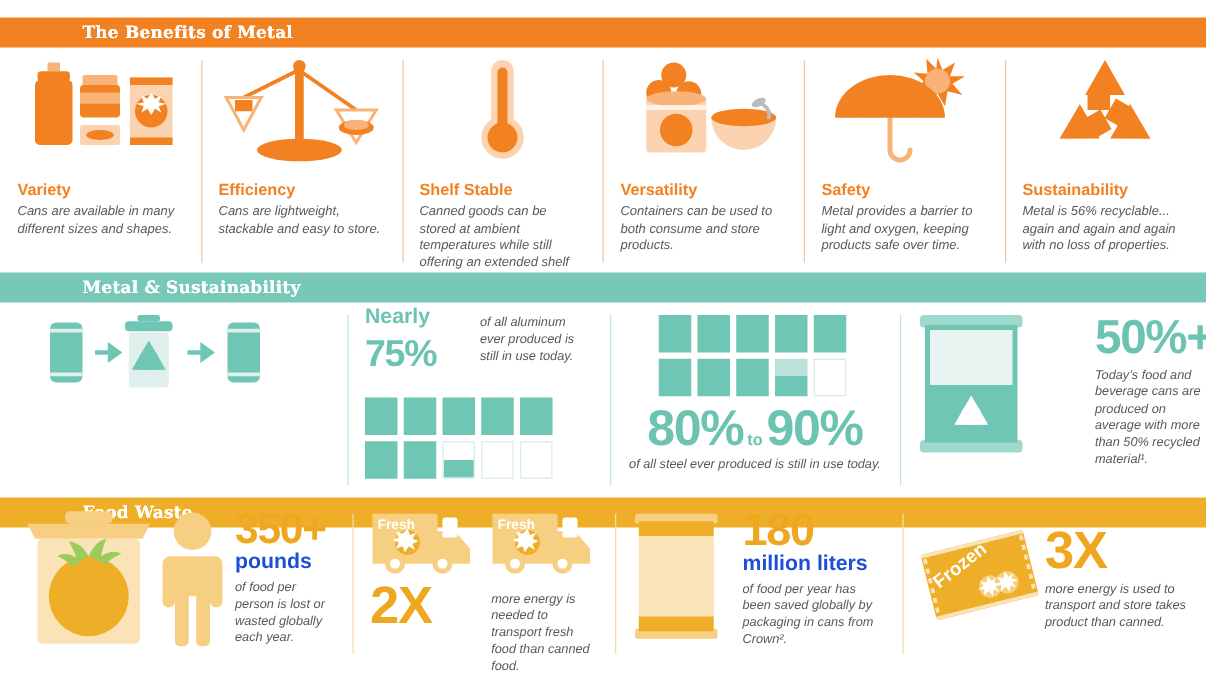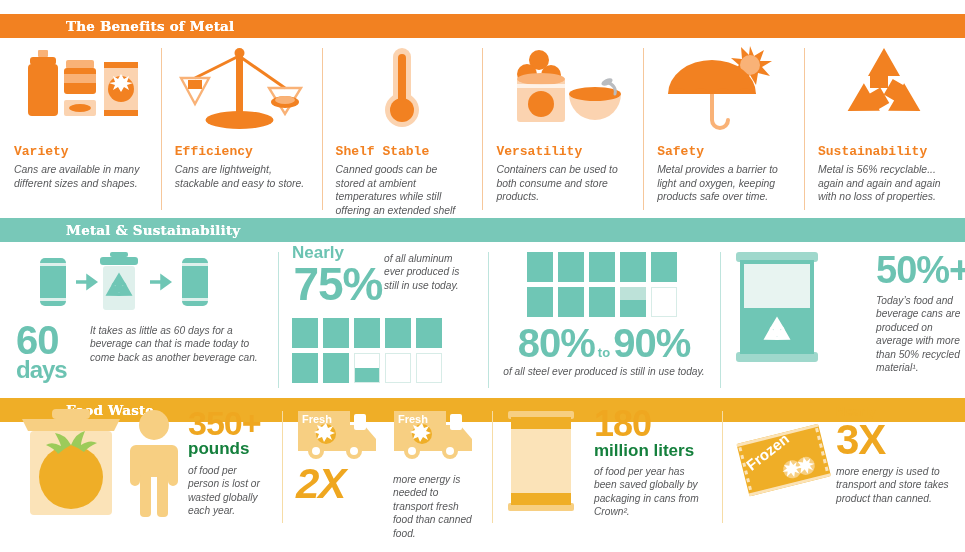--- a/index.html
+++ b/index.html
@@ -41,21 +41,21 @@
     position:absolute;top:8px;left:0;width:1px;bottom:8px;
   }
   .divider.orange{background:#F6C79B;}
   .divider.teal{background:#BEE4DD;}
   .divider.yellow{background:#F6DCA6;}
 
   
   .s1cell{width:160.8px;padding:0 14px;}
   .s1art{height:96px;display:flex;align-items:flex-end;justify-content:center;padding-bottom:4px;}
   .s1head{
-    color:#F28121;font-family:Liberation Mono, monospace;font-weight:bold;
+    color:#F28121;font-family:Liberation Sans, sans-serif;font-weight:bold;
     font-size:13px;margin:4px 0 4px 0;
   }
   .s1body{
     color:#58595B;font-size:10.4px;line-height:13.6px;
     font-style:italic;font-family:"Liberation Sans",sans-serif;
   }
 
   
   .body-txt{color:#58595B;font-size:10.2px;line-height:13.4px;font-style:italic;}
   .teal-txt{color:#6CC3B2;}
@@ -70,21 +70,21 @@
   .sq{width:26px;height:30px;box-sizing:border-box;background:#6FC6B5;}
   .sq.empty{background:#fff;border:1px solid #D7ECE7;}
   .sq.half{background:linear-gradient(to bottom,#ffffff 0%,#ffffff 50%,#6FC6B5 50%,#6FC6B5 100%);border:1px solid #D7ECE7;}
   .sq.light{background:linear-gradient(to bottom,#BDE2D9 0%,#BDE2D9 45%,#6FC6B5 45%,#6FC6B5 100%);}
 
   
   .big-yellow{
     color:#EFA720;font-weight:bold;font-size:40px;line-height:38px;
     letter-spacing:-1px;
   }
-  .med-yellow{color:#15803d;font-weight:bold;font-size:18px;line-height:19px;}
+  .med-yellow{color:#1d4ed8;font-weight:bold;font-size:18px;line-height:19px;}
   .sm-yellow{color:#EFAE27;font-weight:bold;font-size:13px;line-height:14px;}
 
   svg{display:block;overflow:visible;}
 </style>
 </head>
 <body>
 
 <div class="page">
 
   <div class="band orange">
@@ -242,35 +242,28 @@
             <path d="M0 -52 L26 -8 L8 -8 L8 14 L-8 14 L-8 -8 L-26 -8 Z" transform="rotate(240)"></path>
           </g>
 
           <path d="M116 32 h16 M128 27 l7 5 l-7 5 z" stroke="#6FC6B5" stroke-width="3.5" fill="#6FC6B5"></path>
 
           <rect x="148" y="8" width="26" height="48" rx="5" fill="#6FC6B5"></rect>
           <rect x="148" y="13" width="26" height="3" fill="#DFF0EC"></rect>
           <rect x="148" y="48" width="26" height="3" fill="#DFF0EC"></rect>
         </svg>
       </div>
-      <div style="display:flex;align-items:flex-start;margin-top:6px;">
-        <div style="width:74px;flex:none;">
-          <div class="big-teal" style="font-size:40px;line-height:36px;">60</div>
-          <div class="big-teal" style="font-size:24px;line-height:24px;">days</div>
-        </div>
-        <div class="body-txt" style="flex:1;padding-top:2px;">It takes as little as 60 days for a beverage can that is made today to come back as another beverage can.</div>
-      </div>
     </div>
 
     <div class="cell" style="width:210px;padding:0 14px;">
       <div class="divider teal"></div>
       <div style="display:flex;align-items:flex-start;">
         <div style="width:92px;flex:none;">
           <div class="med-teal">Nearly</div>
-          <div class="big-teal" style="font-size:46px;line-height:44px;text-align:center;">75%</div>
+          <div class="big-teal" style="font-size:30px;line-height:44px;">75%</div>
         </div>
         <div class="body-txt" style="flex:1;padding-top:8px;">of all aluminum ever produced is still in use today.</div>
       </div>
       <div class="sqgrid" style="margin-top:12px;">
         <div class="sq"></div>
         <div class="sq"></div>
         <div class="sq"></div>
         <div class="sq"></div>
         <div class="sq"></div>
         <div class="sq"></div>
@@ -377,21 +370,21 @@
           <circle cx="20" cy="44" r="8" fill="#F7CF82"></circle>
             <circle cx="20" cy="44" r="4" fill="#ffffff"></circle>
           <circle cx="58" cy="44" r="8" fill="#F7CF82"></circle>
             <circle cx="58" cy="44" r="4" fill="#ffffff"></circle>
           <circle cx="30" cy="27" r="10" fill="#EFAE27"></circle>
           <path d="M30 16 l2 5 l5 -2 l-3 5 l5 2 l-5 2 l2 5 l-5 -3 l-3 5 l-2 -5 l-5 2 l2 -5 l-5 -2 l5 -2 l-2 -5 l5 2 z" fill="#ffffff"></path>
           <text x="6" y="16" font-family="Liberation Sans, sans-serif" font-size="11" font-weight="bold" fill="#ffffff">Fresh</text>
         </svg>
       </div>
       <div style="display:flex;align-items:flex-start;margin-top:4px;">
-        <div class="big-yellow" style="width:66px;flex:none;font-size:42px;line-height:42px;font-style:italic;">2X</div>
+        <div class="big-yellow" style="width:66px;flex:none;font-size:42px;line-height:42px;">2X</div>
         <div class="body-txt" style="flex:1;padding-top:10px;margin-left:31px;">more energy is needed to transport fresh food than canned food.</div>
       </div>
     </div>
 
     <div class="cell" style="width:230px;padding:0 14px;display:flex;">
       <div class="divider yellow"></div>
       <div style="width:84px;flex:none;padding-top:6px;">
         <svg width="70" height="104" viewBox="0 0 70 104">
           <rect x="2" y="2" width="66" height="8" rx="2" fill="#F7CF82"></rect>
           <rect x="2" y="94" width="66" height="8" rx="2" fill="#F7CF82"></rect>

